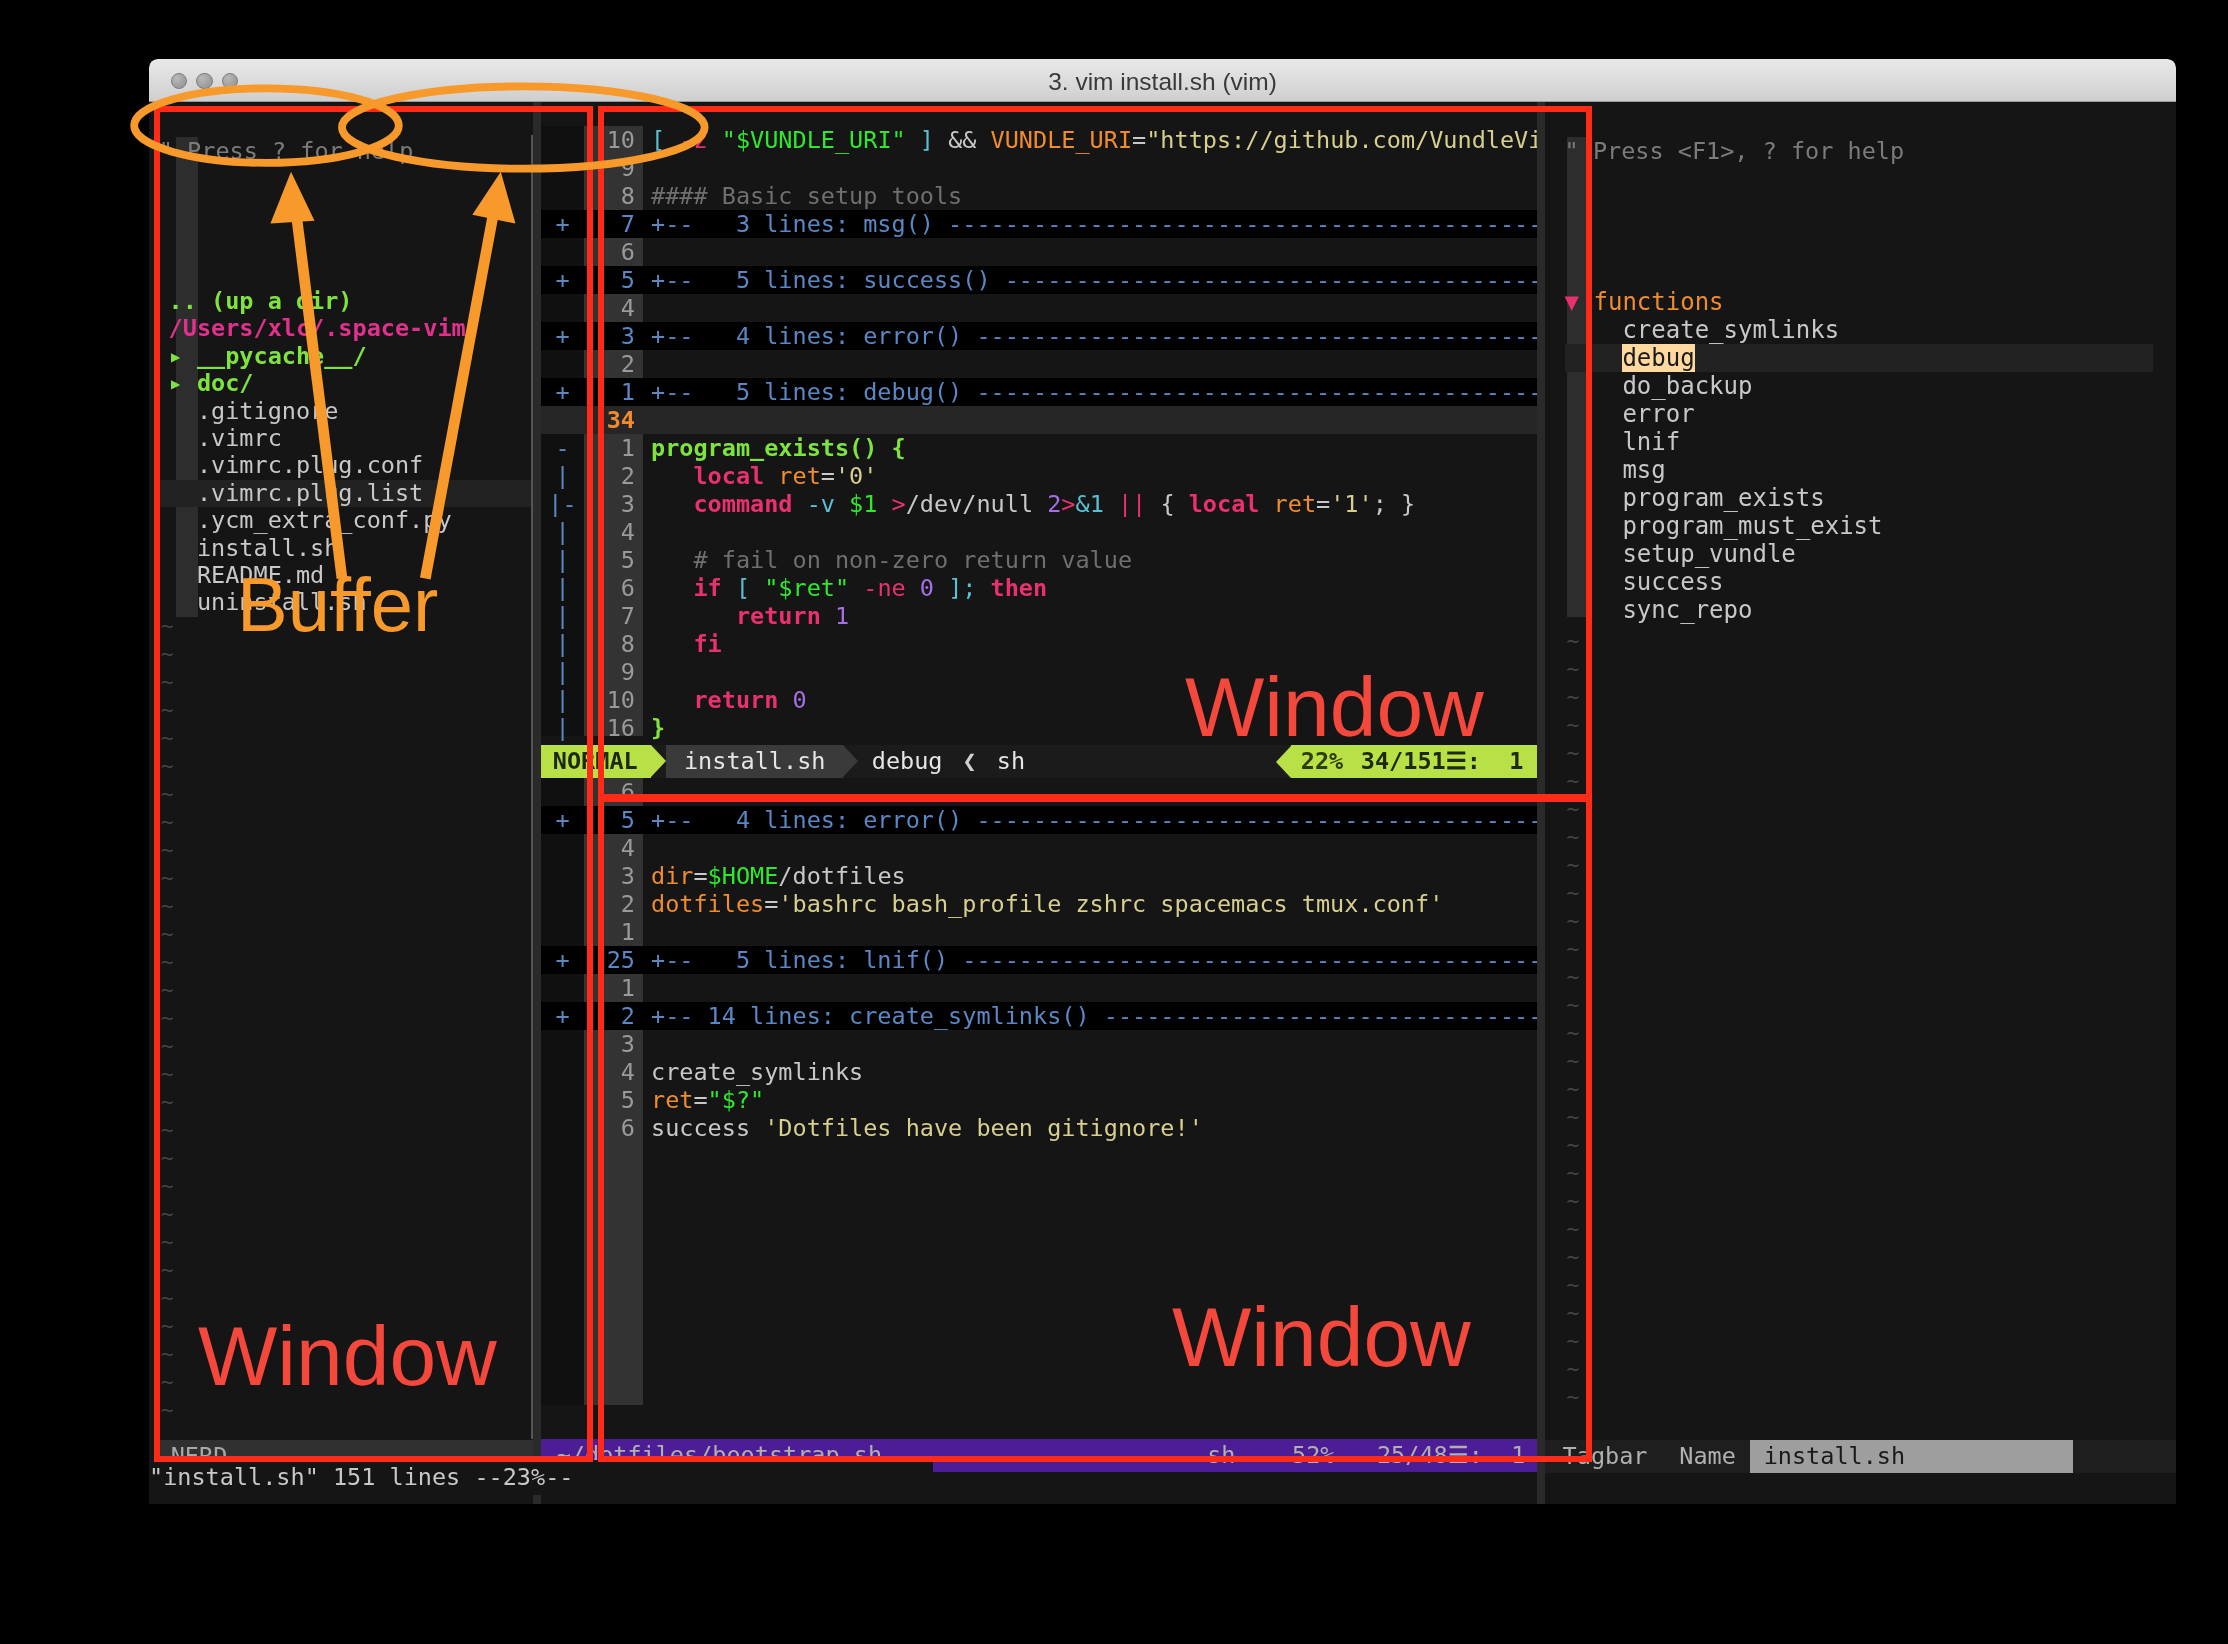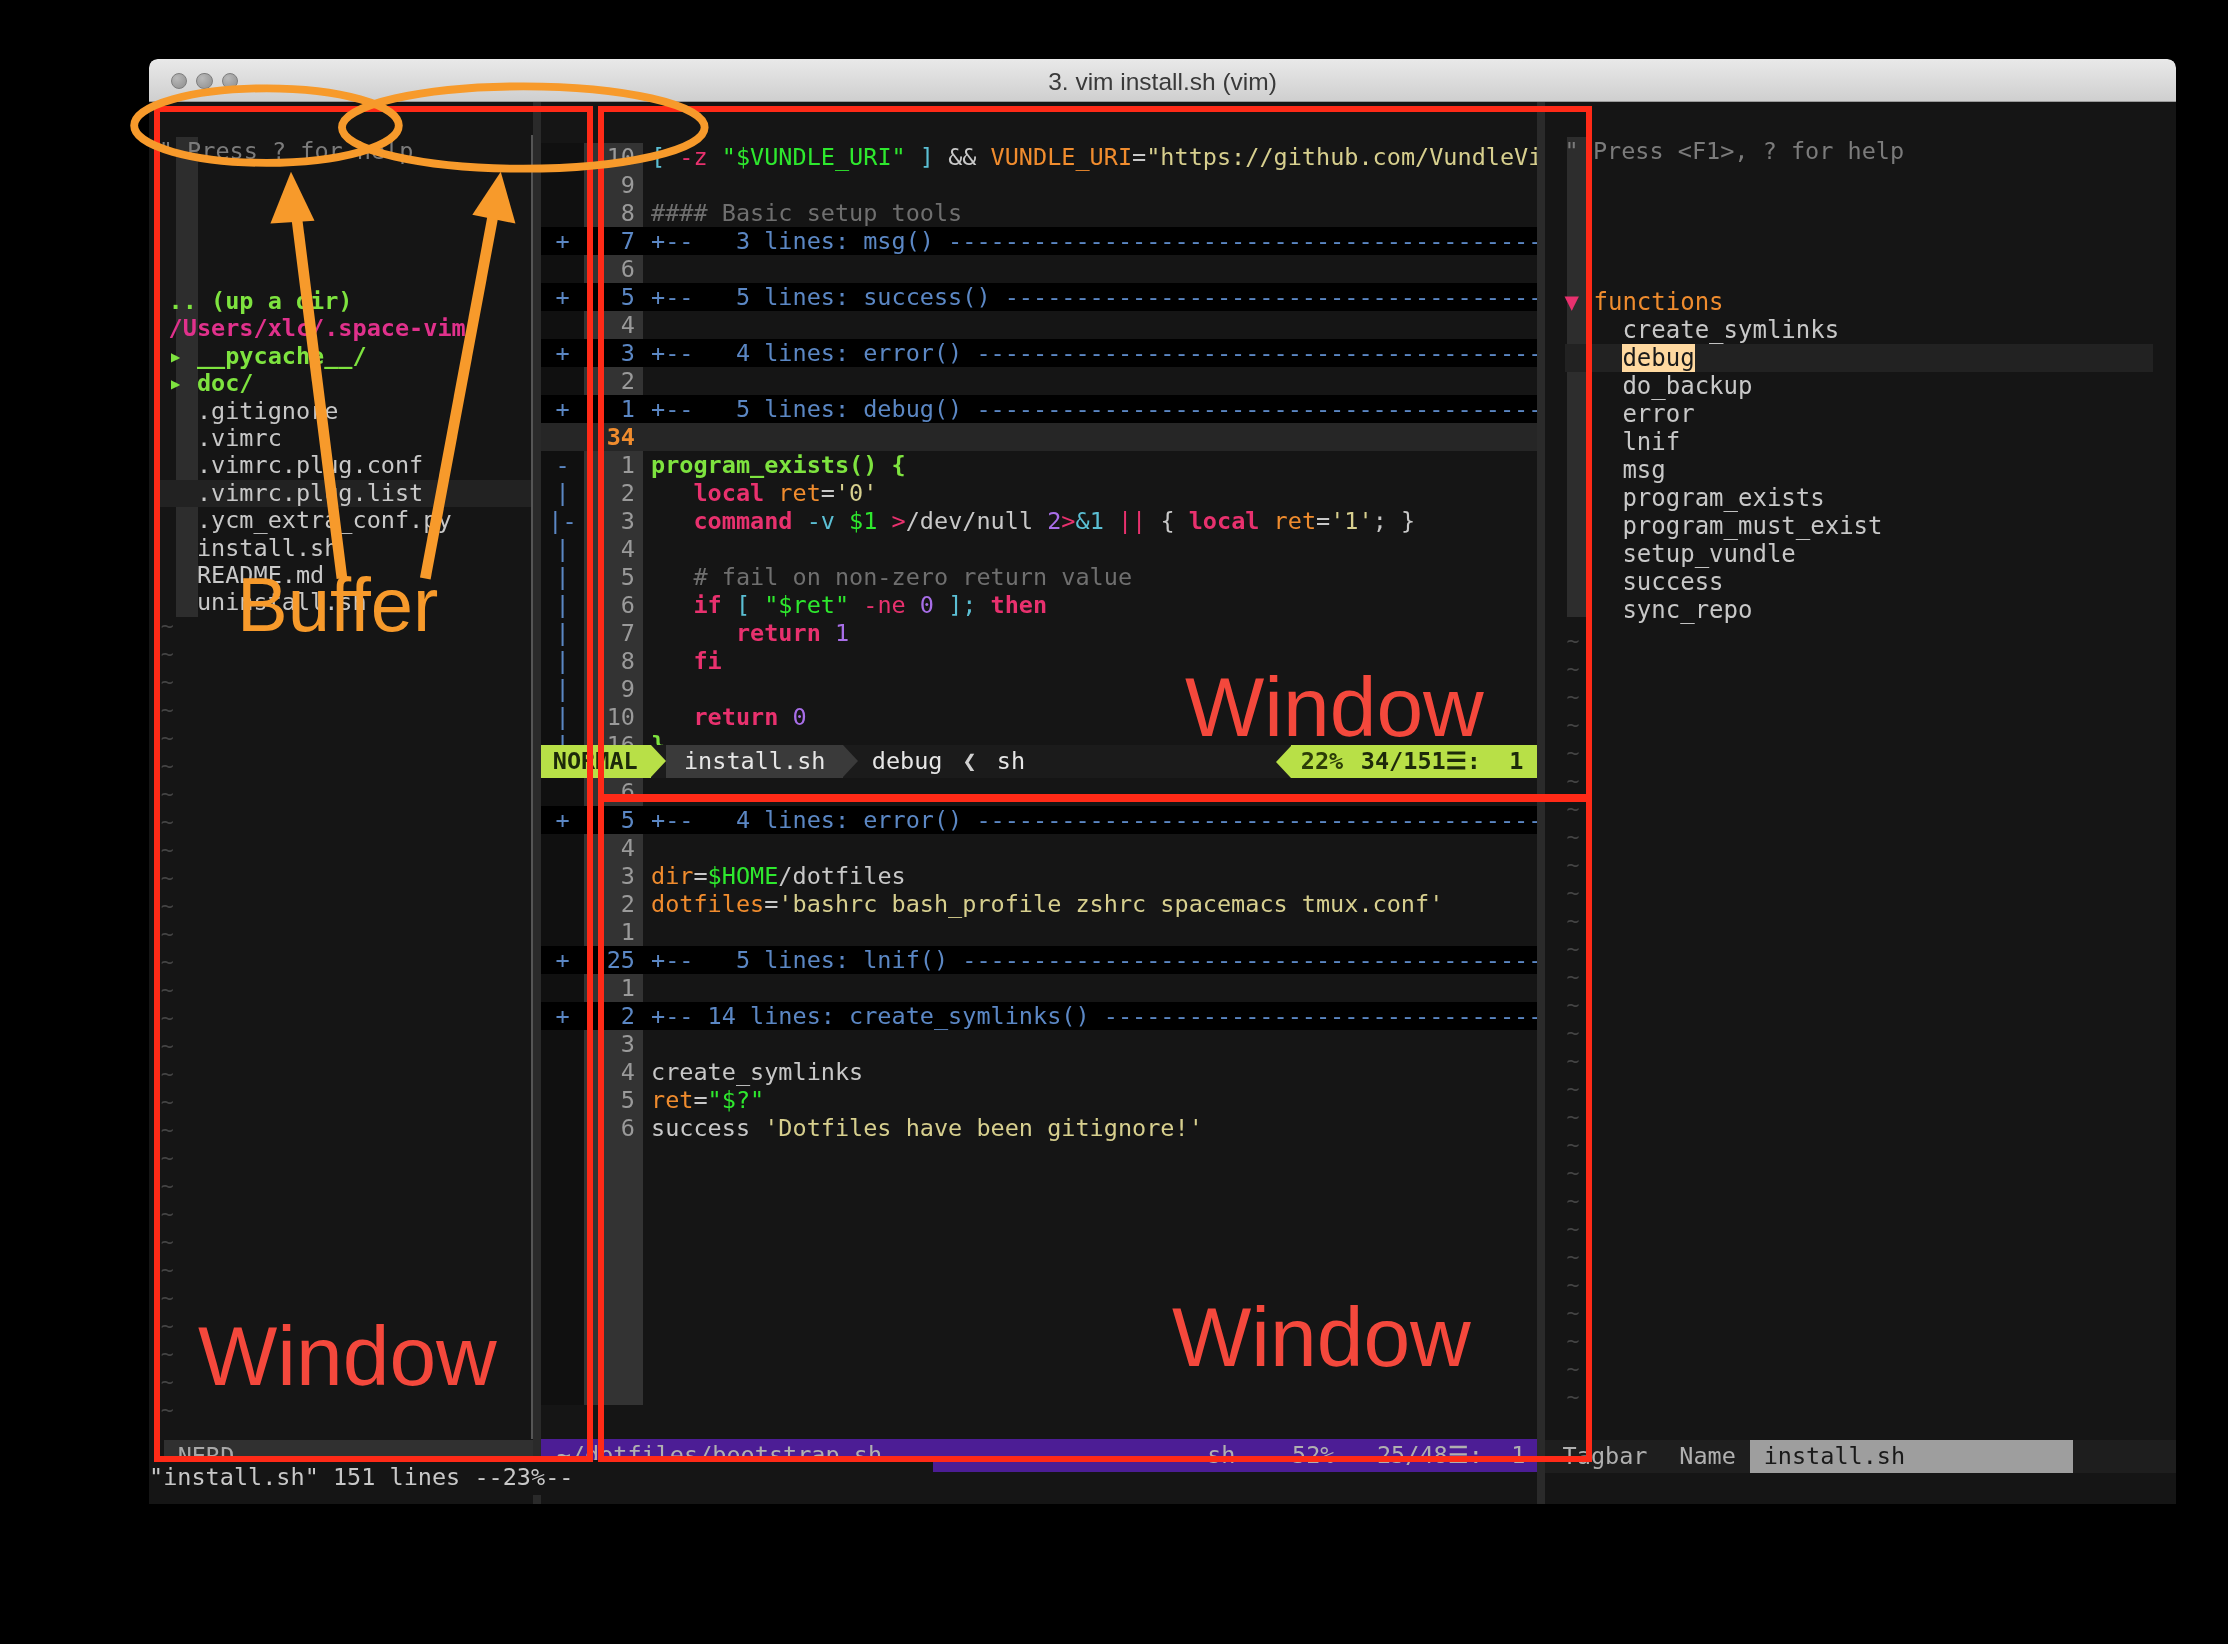--- a/index.html
+++ b/index.html
@@ -89,21 +89,21 @@
   .nerd-list { position: absolute; left: 9.8px; top: 186px; width: 382px; }
   .nrow { height: 27.4px; line-height: 27.4px; font-size: 23.5px; white-space: pre; padding-left: 9.8px;}
   .nrow.sel { background: #222222; }
   .c-green { color: #7ee33f; font-weight: bold; }
   .c-pink  { color: #e0318c; font-weight: bold; }
   .c-file  { color: #c8c8c8; }
   .arrow-r { color: #7ee33f; }
   .nerd-tildes { position: absolute; left: 11.8px; top: 510px; }
   .tilde { height: 28px; line-height: 28px; color: #444; font-size: 21.6px; }
   .nerd-status {
-    position: absolute; left: 15px; bottom: 31px; width: 390px; height: 33px;
+    position: absolute; left: 8px; bottom: 31px; width: 390px; height: 33px;
     background: #303030; color: #a8a8a8; font-size: 23.5px; line-height: 33px; padding-left: 13.7px;
   }
   .nerd-cursor-col { position: absolute; left: 27.4px; top: 35px; width: 21.6px; height: 480px; background: #2d2d2d; }
 
   
   .ed { position: absolute; left: 0; width: 1004px; background: #151515; }
   .foldcol { position: absolute; left: 0; top: 0; width: 43px; height: 100%; background: #101010; }
   .numcol  { position: absolute; left: 43px; top: 0; width: 59px; height: 100%; background: #333333; }
   .erow { position: relative; height: 28px; line-height: 28px; font-size: 23.5px; white-space: pre; }
   .erow .fc { position: absolute; left: 0; width: 43px; text-align: center; color: #5b87c4; }
@@ -260,21 +260,21 @@
             <div class="tilde">~</div>
           </div>
         <div class="nerd-status">NERD</div>
         <div class="scrollbar" style="left:382px; top:33px; height:1304px;"></div>
       </div>
 
       <div class="vsplit" style="left:384px;"></div>
 
       <div class="col-main">
 
-        <div class="ed" id="ed-top" style="top:41px; height:610px;">
+        <div class="ed" id="ed-top" style="top:24px; height:610px;">
           <div class="foldcol"></div>
           <div class="numcol"></div>
         <div class="erow"><span class="fc"></span><span class="ln">10</span><span class="tx"><span class="s-op">[ </span><span class="s-red">-z </span><span class="s-grn">"$VUNDLE_URI"</span><span class="s-op"> ]</span><span class="s-pln"> &amp;&amp; </span><span class="s-var">VUNDLE_URI</span><span class="s-pln">=</span><span class="s-str">"https://github.com/VundleVim</span></span></div>
             <div class="erow"><span class="fc"></span><span class="ln">9</span><span class="tx"></span></div>
             <div class="erow"><span class="fc"></span><span class="ln">8</span><span class="tx"><span class="s-cmt">#### Basic setup tools</span></span></div>
             <div class="erow fold"><span class="fc">+</span><span class="ln">7</span><span class="tx"><span class="fold-txt">+--   3 lines: msg() ---------------------------------------------</span></span></div>
             <div class="erow"><span class="fc"></span><span class="ln">6</span><span class="tx"></span></div>
             <div class="erow fold"><span class="fc">+</span><span class="ln">5</span><span class="tx"><span class="fold-txt">+--   5 lines: success() -----------------------------------------</span></span></div>
             <div class="erow"><span class="fc"></span><span class="ln">4</span><span class="tx"></span></div>
             <div class="erow fold"><span class="fc">+</span><span class="ln">3</span><span class="tx"><span class="fold-txt">+--   4 lines: error() -------------------------------------------</span></span></div>

